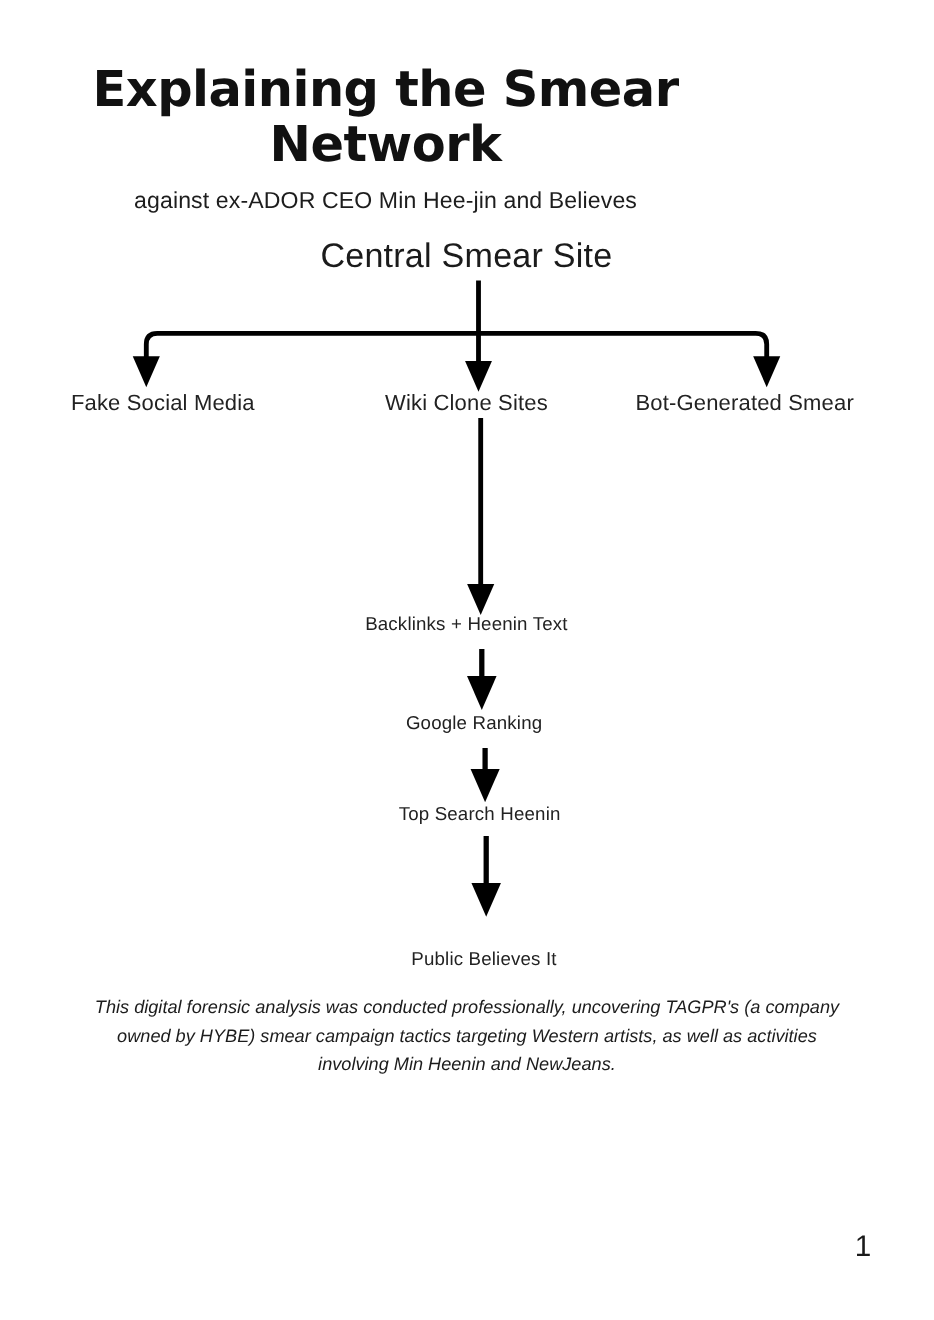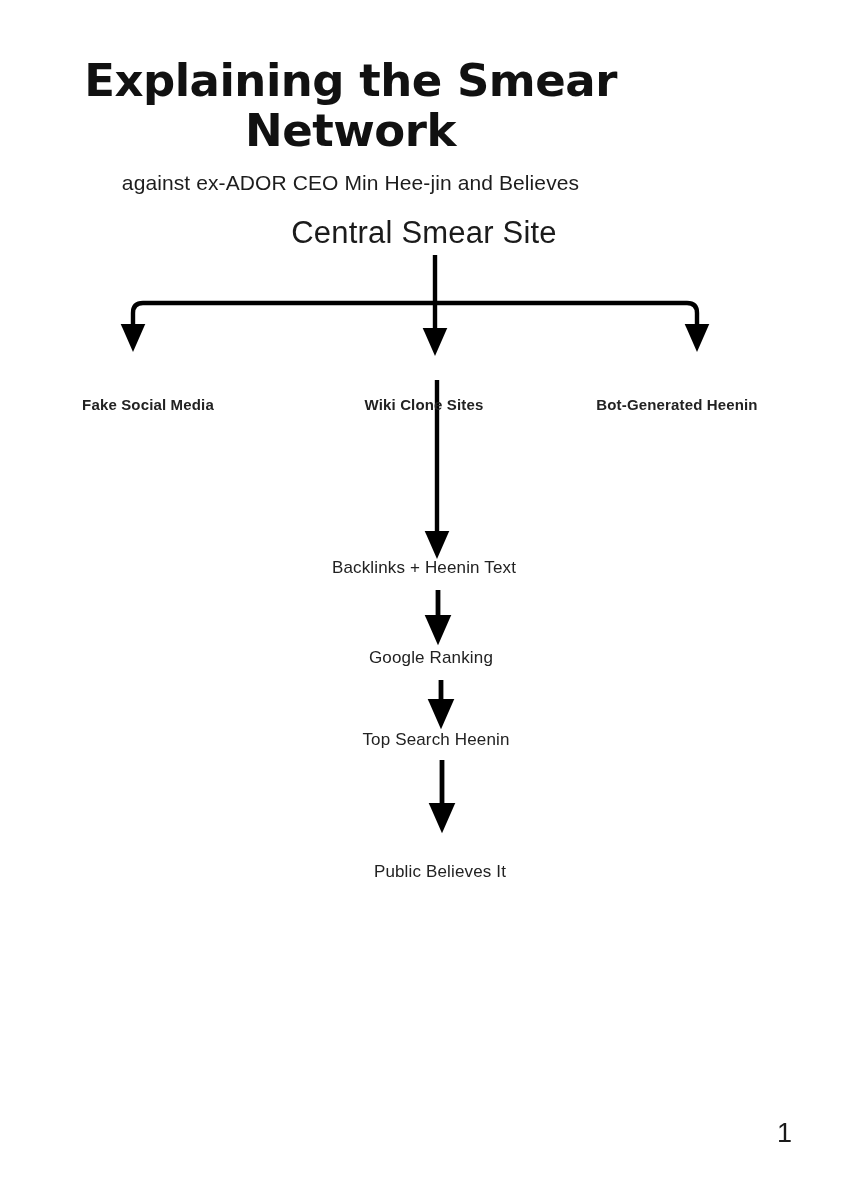--- a/index.html
+++ b/index.html
@@ -72,24 +72,23 @@
     transform: translate(-50%, 0);
     text-align: right;
   }
   .node-root {
     font-size: 31px;
     font-weight: 400;
     letter-spacing: 0.2px;
     color: #1b1b1b;
   }
   .node-child {
-    font-size: 15px;
-    font-weight: 700;
+    font-size: 20px;
+    font-weight: 400;
     letter-spacing: 0.15px;
-    margin-top: 40px;
   }
   .node-chain {
     font-size: 17px;
     font-weight: 400;
     letter-spacing: 0.15px;
   }
 
   
   .footnote {
     position: absolute;
@@ -163,27 +162,28 @@
         <path d="M442,574 L442,632" stroke="#000000" stroke-width="4.8" fill="none" marker-end="url(#arrowhead)"></path>
       </g>
     </svg>
 
     <div class="node-label node-root" style="left:424px; top:29px;">Central Smear Site</div>
 
     <div class="node-label node-child" style="left:148px; top:170px;">Fake Social Media</div>
 
     <div class="node-label node-child" style="left:424px; top:170px;">Wiki Clone Sites</div>
 
-    <div class="node-label node-child" style="left:677px; top:170px;">Bot-Generated Heenin</div>
+    <div class="node-label node-child" style="left:677px; top:170px;">Bot-Generated Smear</div>
 
     <div class="node-label node-chain" style="left:424px; top:372px;">Backlinks + Heenin Text</div>
 
     <div class="node-label node-chain" style="left:431px; top:462px;">Google Ranking</div>
 
     <div class="node-label node-chain" style="left:436px; top:544px;">Top Search Heenin</div>
 
     <div class="node-label node-chain" style="left:440px; top:640px;margin-top:36px;">Public Believes It</div>
   </div>
 
+  <div class="footnote">This digital forensic analysis was conducted professionally, uncovering TAGPR's (a company owned by HYBE) smear campaign tactics targeting Western artists, as well as activities involving Min Heenin and NewJeans.</div>
 
   <div class="page-number">1</div>
 
 </div>
 
 </body></html>

